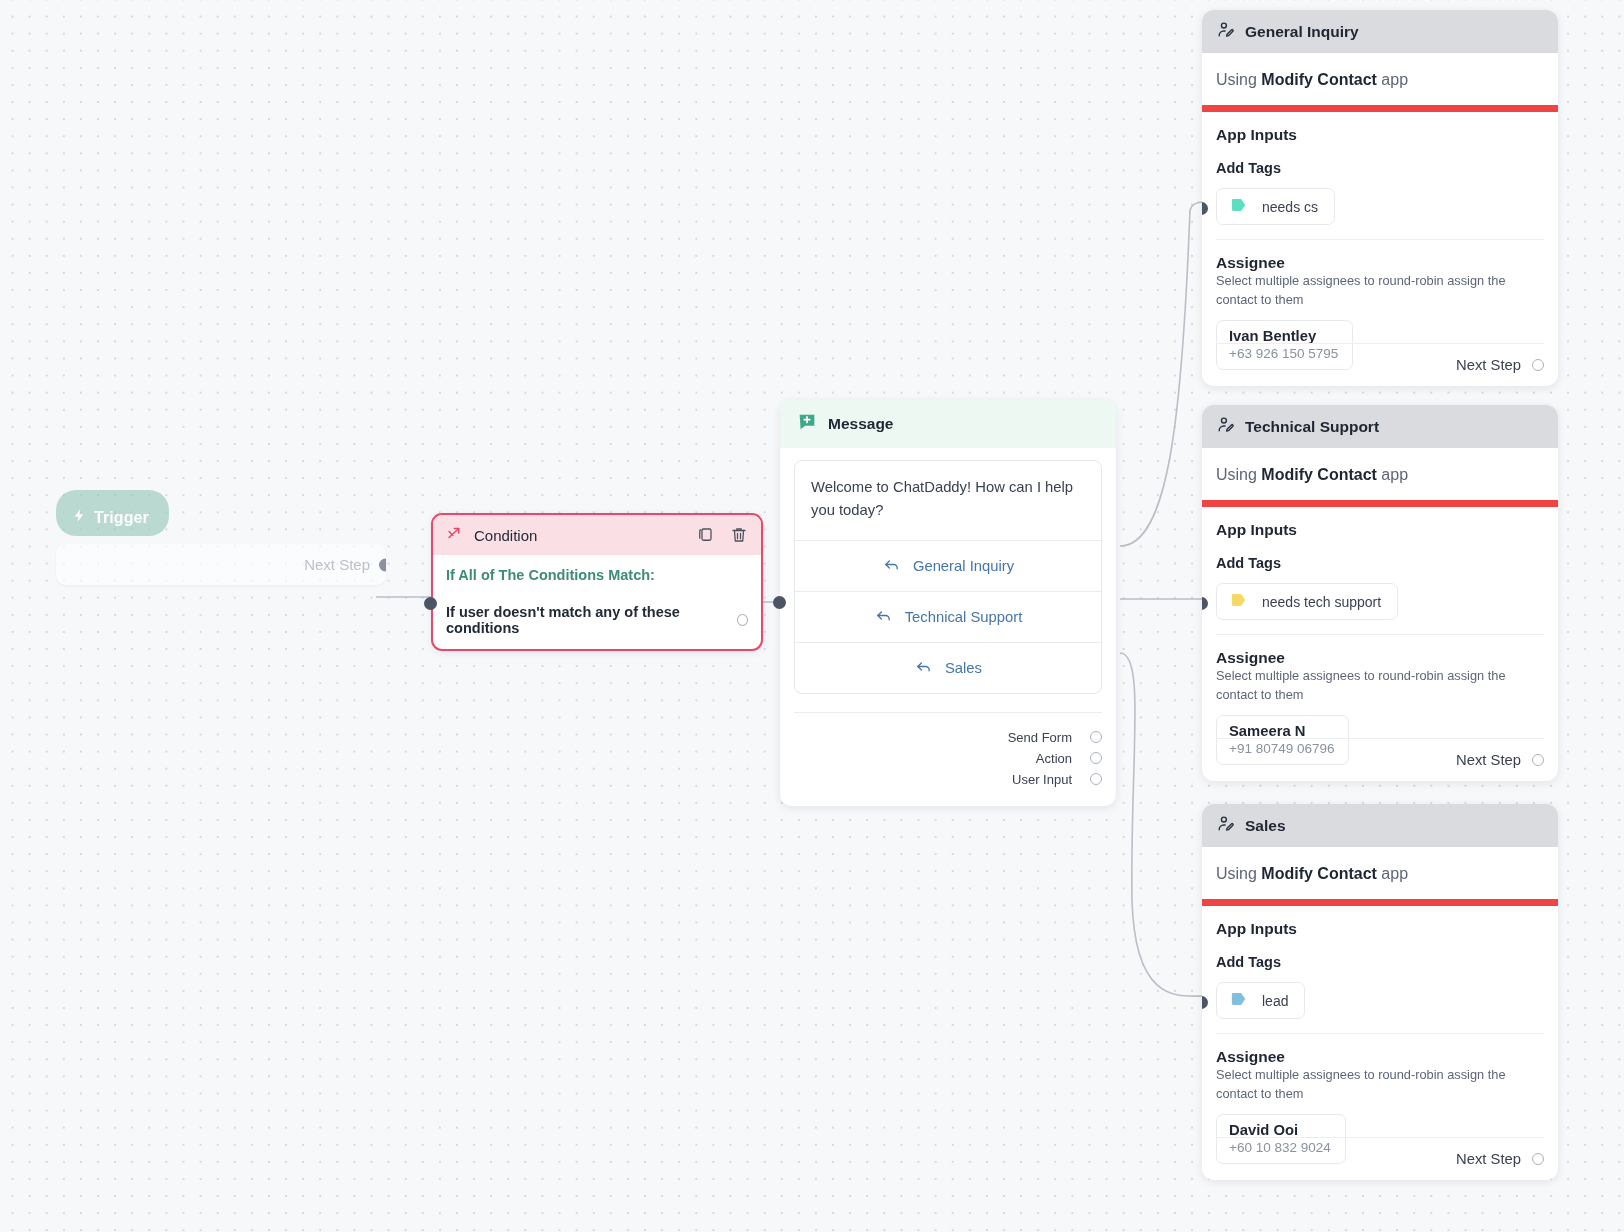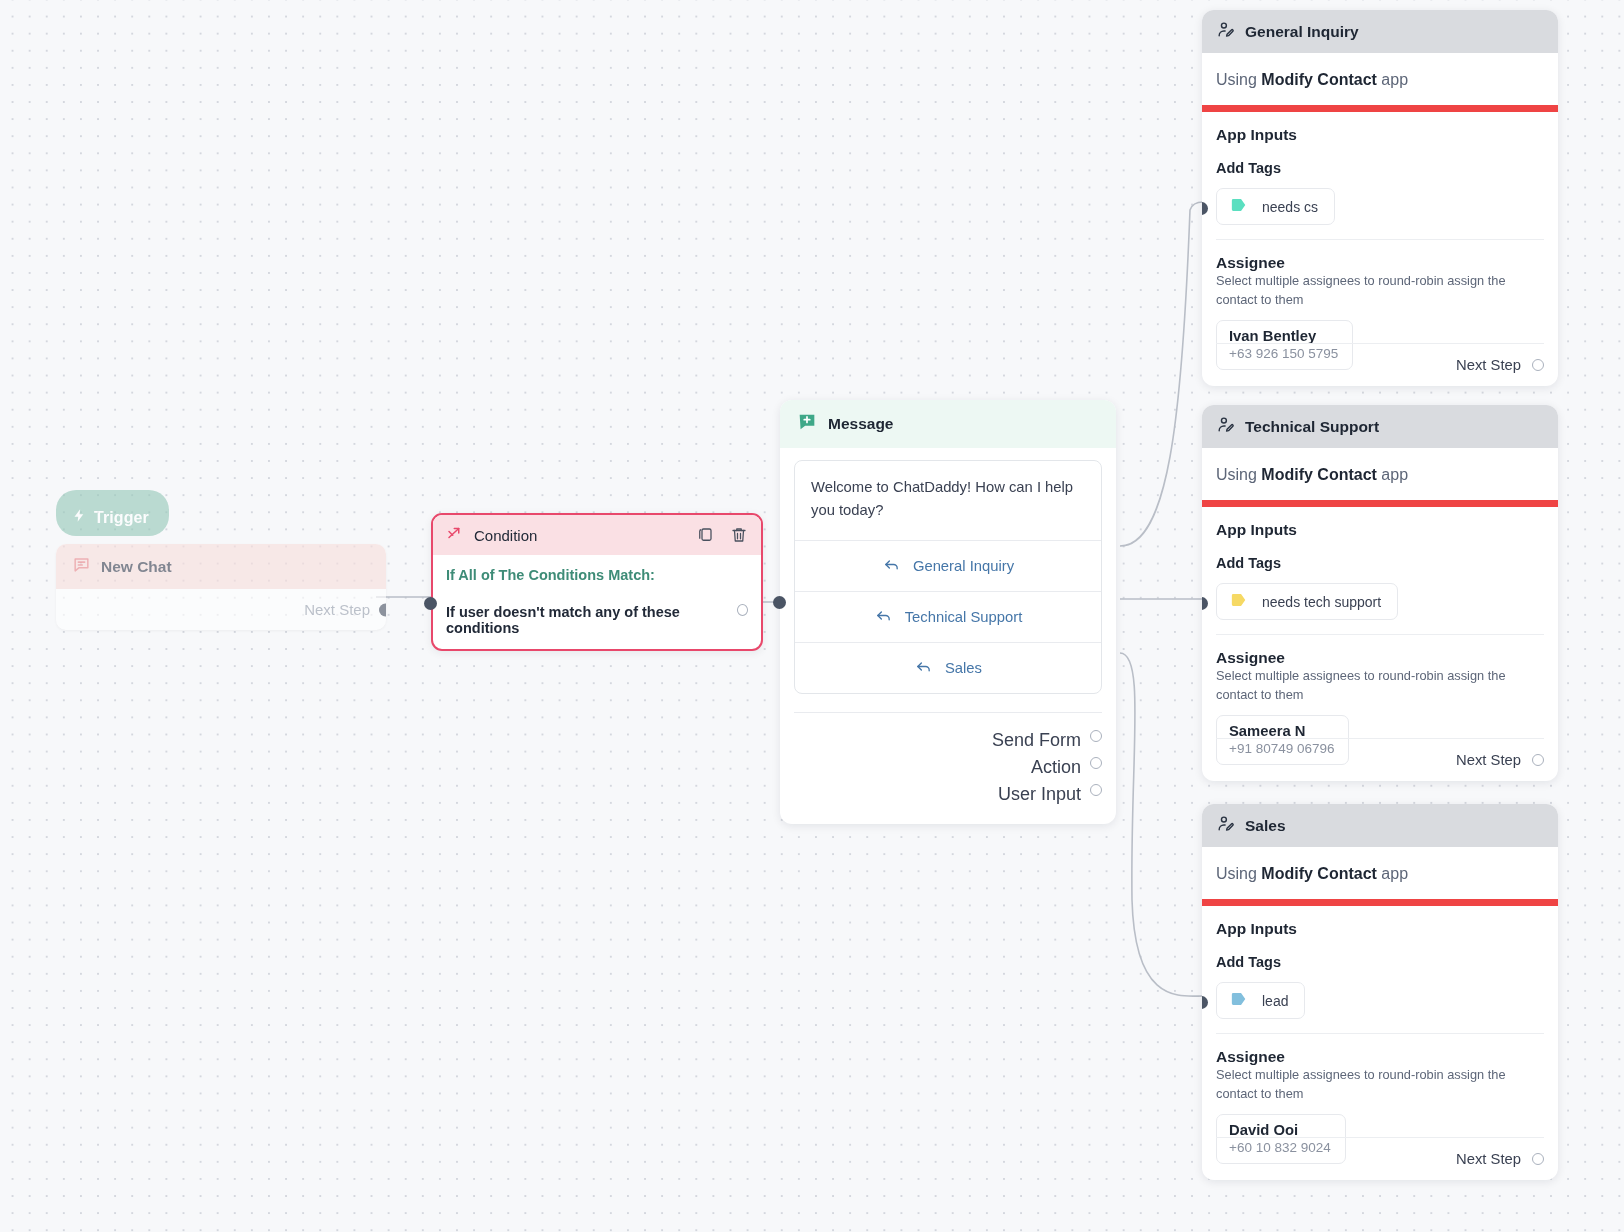--- a/index.html
+++ b/index.html
@@ -110,21 +110,21 @@
   .cond-match-label {
     font-size: 14.5px; font-weight: 600; color: #3e8c77; margin-bottom: 9px;
   }
   .cond-rule {
     font-size: 14.5px; color: #5d6678; padding-bottom: 13px;
     border-bottom: 1px solid #eaecef;
     position: relative;
   }
   .cond-rule .port { position: absolute; right: -21px; top: 3px; }
   .cond-fallback {
-    display: flex; justify-content: flex-end; gap: 2px;
+    display: flex; align-items: center; justify-content: flex-end; gap: 2px;
     padding: 12px 13px 13px 13px;
     font-size: 14.5px; font-weight: 600; color: #222a38;
   }
 
   
   #message-node { left: 780px; top: 400px; width: 336px; }
   .msg-card {
     background: #ffffff;
     border-radius: 12px;
     box-shadow: 0 2px 10px rgba(16,24,40,.09);
@@ -150,22 +150,22 @@
     border-top: 1px solid #e9ebef;
     display: flex; align-items: center; justify-content: center; gap: 12px;
     padding: 15px 10px;
     font-size: 14.8px;
     color: #4576a8;
     position: relative;
     cursor: pointer;
   }
   .msg-foot { margin: 18px 14px 0 14px; border-top: 1px solid #e9ebef; padding: 14px 0 16px 0; }
   .msg-foot-row {
-    display: flex; justify-content: flex-end; gap: 9px;
-    font-size: 18px; color: #3a4152; padding: 3px 0;
+    display: flex; align-items: center; justify-content: flex-end; gap: 18px;
+    font-size: 13px; color: #3a4152; padding: 3px 0;
   }
 
   
   .app-card {
     position: absolute;
     left: 1202px;
     width: 356px;
     background: #ffffff;
     border-radius: 12px;
     box-shadow: 0 2px 10px rgba(16,24,40,.09);
@@ -243,29 +243,20 @@
   <div class="node" id="trigger-node">
     <div class="trigger-pill">
       <span>
         <svg width="15" height="17" viewBox="0 0 24 24" fill="#ffffff">
             <path d="M13 2 L4 14 h6 l-1 8 9-12 h-6 z"></path>
           </svg>
       </span>
       <span>Trigger</span>
     </div>
     <div class="trigger-card">
-      <div class="trigger-head">
-        <span>
-          <svg width="19" height="19" viewBox="0 0 24 24" fill="none" stroke="#e8868a" stroke-width="1.9">
-            <path d="M4 5h16v11H9l-5 4z" stroke-linejoin="round"></path>
-            <path d="M8 9h8M8 12.5h5" stroke-linecap="round"></path>
-          </svg>
-        </span>
-        <span>New Chat</span>
-      </div>
       <div class="trigger-foot">
         <span>Next Step</span>
         <span class="port"></span>
       </div>
     </div>
   </div>
 
   <div class="node" id="condition-node">
     <div class="cond-card">
       <div class="cond-head">

